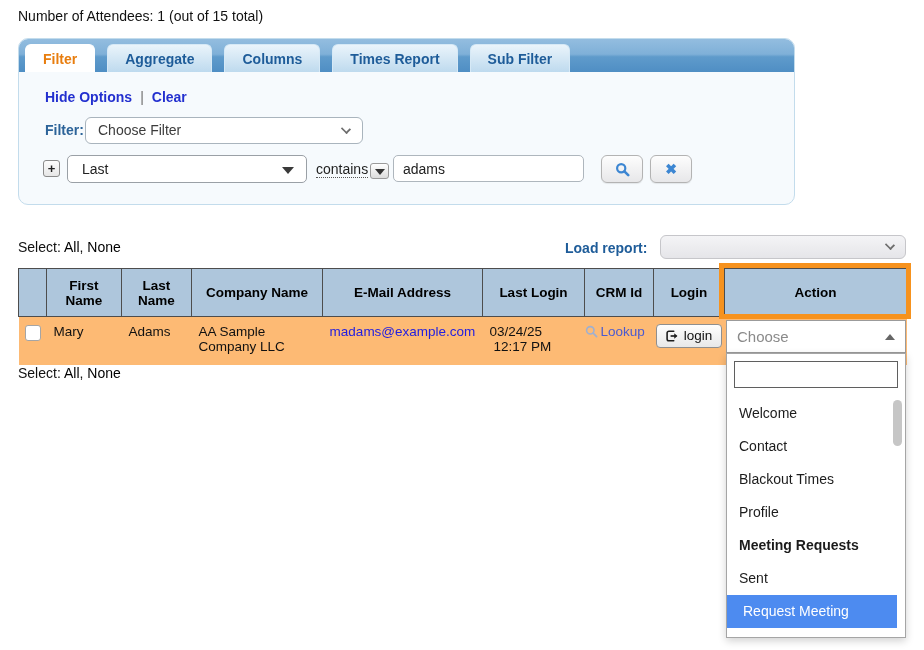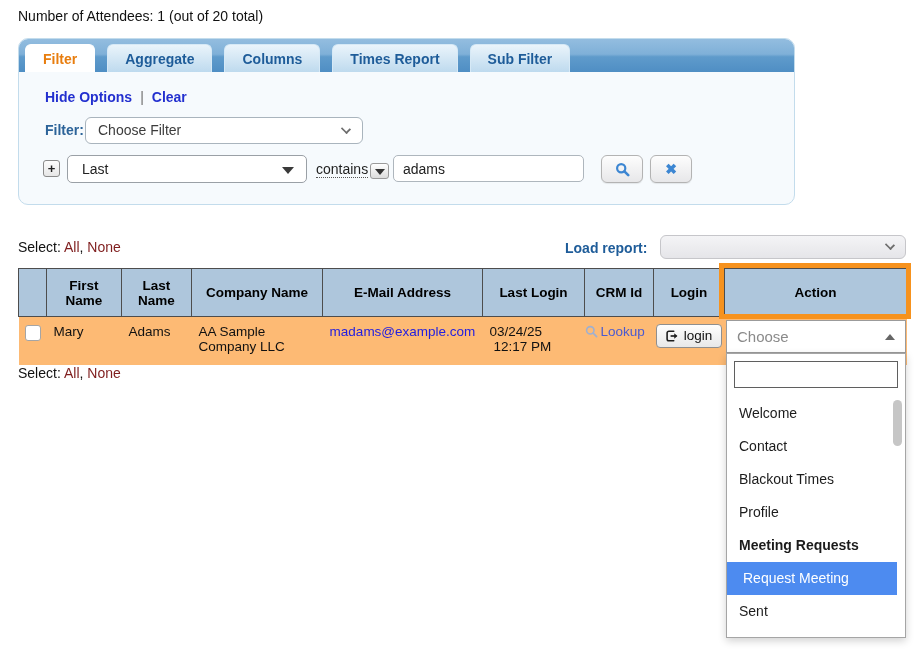--- a/index.html
+++ b/index.html
@@ -59,21 +59,21 @@
               display:flex; align-items:center; justify-content:center; cursor:pointer;
               box-shadow:0 1px 1px rgba(0,0,0,.08); }
   .btn-search { left:582px; }
   .btn-clear  { left:631px; }
   .x-glyph { color:#3c86d2; font-size:14px; font-weight:bold; }
 
   
   .select-line { position:absolute; left:18px; font-size:14px; color:#111; }
   .select-top { top:239px; }
   .select-bottom { top:365px; }
-  .sel-link { color:#7f1d1d; cursor:pointer; }
+  .sel-link { color:#000000; cursor:pointer; }
   .load-report-label { position:absolute; left:565px; top:240px; font-size:14px; font-weight:bold; color:#1e5c99; }
   .load-report-select { position:absolute; left:660px; top:235px; width:246px; height:24px;
                         border:1px solid #c6c6ca; border-radius:6px;
                         background:linear-gradient(#f4f4f6,#e5e5e9); cursor:pointer; }
   .load-report-select .chev { right:11px; top:7px; }
 
   
   table.grid { position:absolute; left:18px; top:268px; width:888px; border-collapse:collapse; table-layout:fixed; }
   .grid th { background:#aec6dc; border:1px solid #4d4d4d; height:48px;
              font-size:13.5px; font-weight:bold; color:#000; text-align:center; padding:0 4px; }
@@ -114,21 +114,21 @@
   .dd-item.group { font-weight:bold; }
   .dd-item.selected { background:#4d8bf0; color:#fff; padding-left:16px; }
   .dd-scroll-thumb { position:absolute; right:3px; top:46px; width:9px; height:46px;
                      border-radius:4.5px; background:#c6c6c6; cursor:pointer; }
 </style>
 </head>
 <body>
 
 <div class="stage">
 
-  <div class="page-title">Number of Attendees: 1 (out of 20 total)</div>
+  <div class="page-title">Number of Attendees: 1 (out of 15 total)</div>
 
   <div class="panel">
     <div class="tabbar"></div>
     <div class="tabs">
       <div class="tab active">Filter</div>
       <div class="tab">Aggregate</div>
       <div class="tab">Columns</div>
       <div class="tab">Times Report</div>
       <div class="tab">Sub Filter</div>
     </div>
@@ -246,19 +246,19 @@
   </div>
 
   <div class="dropdown-panel">
     <input class="dd-search" type="text" placeholder="" style="">
     <div class="dd-list">
       <div class="dd-item">Welcome</div>
       <div class="dd-item">Contact</div>
       <div class="dd-item">Blackout Times</div>
       <div class="dd-item">Profile</div>
       <div class="dd-item group">Meeting Requests</div>
+      <div class="dd-item">Sent</div>
       <div class="dd-item selected">Request Meeting</div>
-      <div class="dd-item">Sent</div>
     </div>
     <div class="dd-scroll-thumb"></div>
   </div>
 
 </div>
 
 </body></html>

